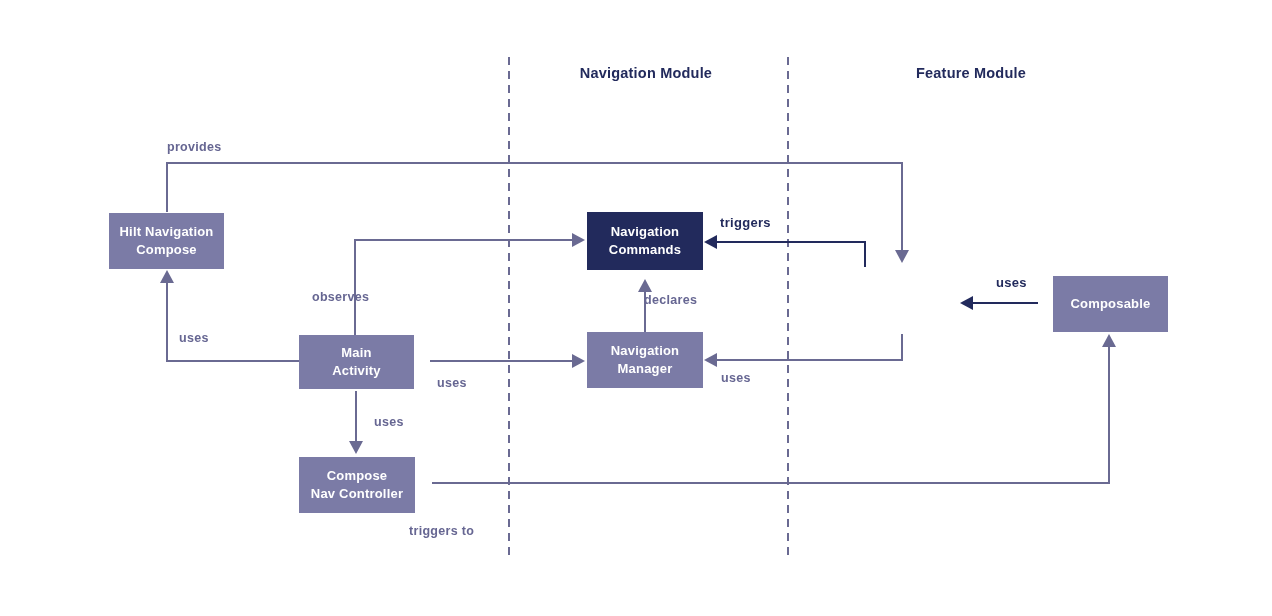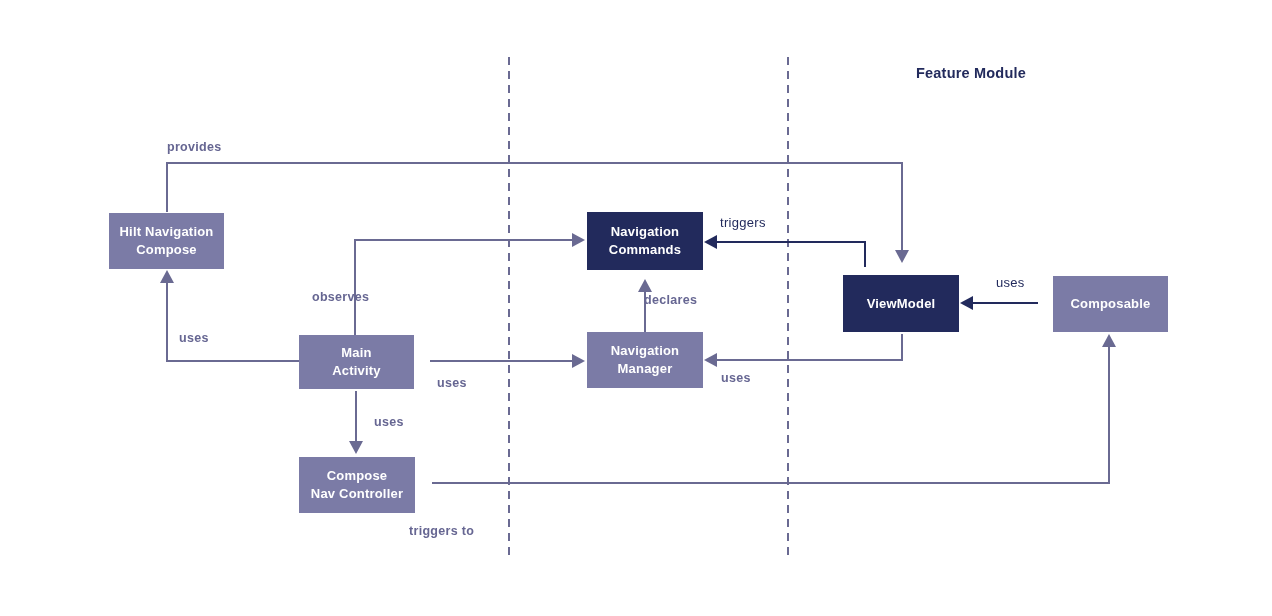--- a/index.html
+++ b/index.html
@@ -33,38 +33,39 @@
   .hline.navy,.vline.navy{background:var(--navy);}
 
   .arr{position:absolute;width:0;height:0;}
   .arr.up{border-left:7px solid transparent;border-right:7px solid transparent;border-bottom:13px solid var(--line);}
   .arr.down{border-left:7px solid transparent;border-right:7px solid transparent;border-top:13px solid var(--line);}
   .arr.left{border-top:7px solid transparent;border-bottom:7px solid transparent;border-right:13px solid var(--line);}
   .arr.right{border-top:7px solid transparent;border-bottom:7px solid transparent;border-left:13px solid var(--line);}
   .arr.navy.left{border-right-color:var(--navy);}
 
   .lbl{position:absolute;font-size:12.5px;font-weight:600;color:var(--label);letter-spacing:.3px;white-space:nowrap;}
-  .lbl.navy{color:var(--navy);font-weight:400;font-size:13px;}
+  .lbl.navy{color:var(--navy);font-weight:700;font-size:13px;}
 
   .watermark{position:absolute;right:16px;top:576px;font-size:17px;color:var(--watermark);letter-spacing:1px;}
 
   
   #box-hilt{left:109px;top:213px;width:115px;height:56px;}
   #box-main{left:299px;top:335px;width:115px;height:54px;text-align:center;}
   #box-compose-nav{left:299px;top:457px;width:116px;height:56px;}
   #box-nav-commands{left:587px;top:212px;width:116px;height:58px;}
   #box-nav-manager{left:587px;top:332px;width:116px;height:56px;}
   #box-viewmodel{left:843px;top:275px;width:116px;height:57px;}
   #box-composable{left:1053px;top:276px;width:115px;height:56px;}
 </style>
 </head>
 <body>
 
 <div class="canvas">
 
+  <div class="module-header" style="left:546px;top:65px;">Navigation Module</div>
   <div class="module-header" style="left:871px;top:65px;">Feature Module</div>
 
   <div class="dash" style="left:508px;"></div>
   <div class="dash" style="left:787px;"></div>
 
   <div class="vline" style="left:166px;top:162px;height:50px;"></div>
   <div class="hline" style="left:166px;top:162px;width:737px;"></div>
   <div class="vline" style="left:901px;top:162px;height:88px;"></div>
   <div class="arr down" style="left:895px;top:250px;"></div>
   <div class="lbl" style="left:167px;top:140px;">provides</div>
@@ -128,22 +129,19 @@
   <div class="box navy" id="box-nav-commands">
     <span>Navigation</span>
     <span>Commands</span>
   </div>
 
   <div class="box slate" id="box-nav-manager">
     <span>Navigation</span>
     <span>Manager</span>
   </div>
 
-  <div class="box navy" id="box-viewmodel">
-    <span>ViewModel</span>
-  </div>
 
   <div class="box slate" id="box-composable">
     <span>Composable</span>
   </div>
 
 
 </div>
 
 </body></html>

